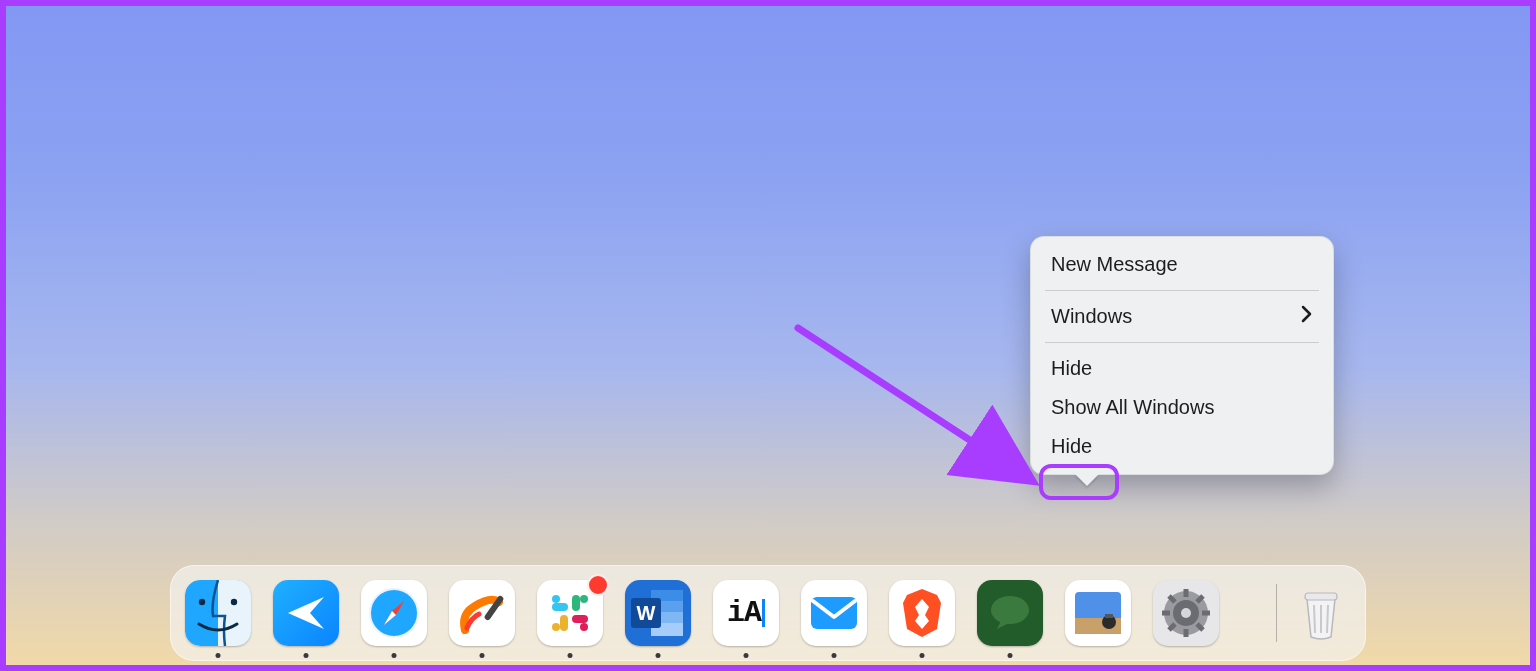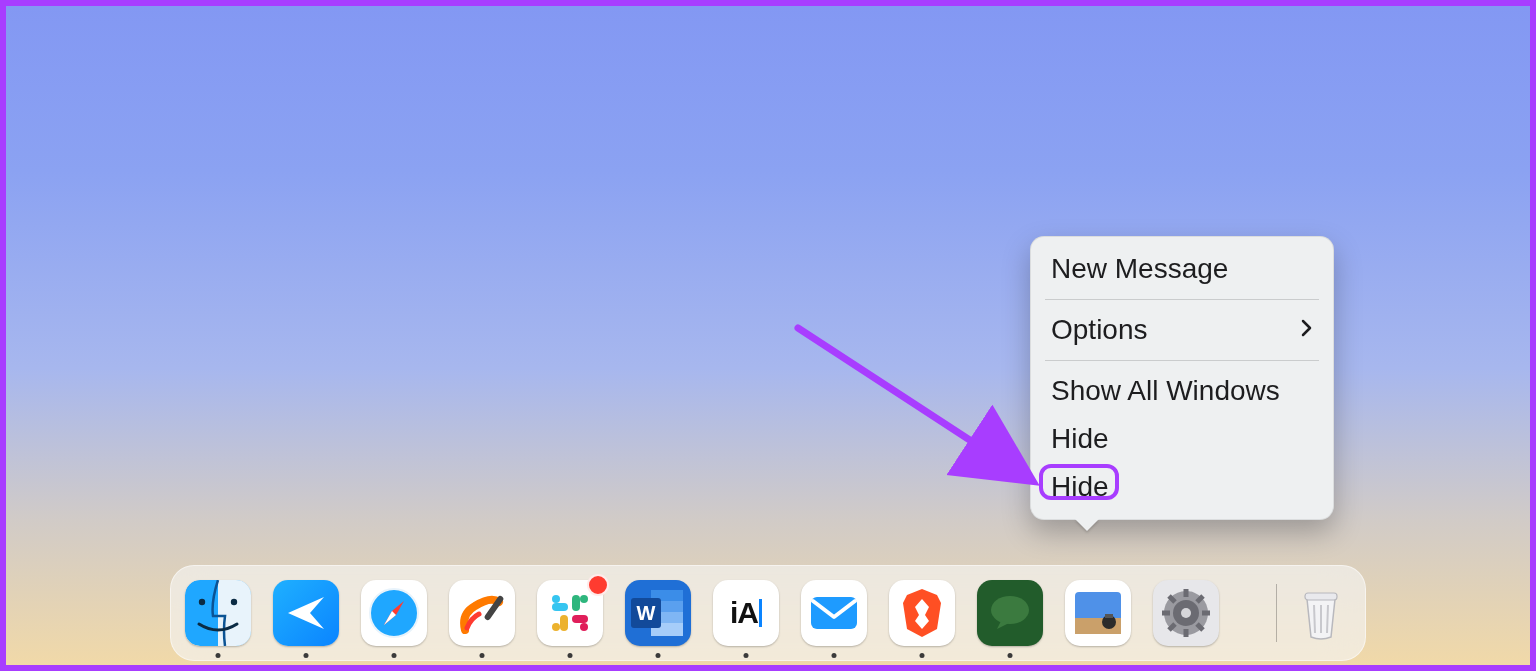--- a/index.html
+++ b/index.html
@@ -58,68 +58,68 @@
     box-shadow: 0 12px 28px rgba(0,0,0,0.25);
   }
   .ctx::after {
     content:""; position:absolute; left:44px; bottom:-12px;
     border-left:12px solid transparent; border-right:12px solid transparent;
     border-top:12px solid #eef0f1;
     filter: drop-shadow(0 2px 1px rgba(0,0,0,0.15));
   }
   .ctx-item {
     padding: 8px 20px;
-    font-size: 28px; color:#1d1d1f;
+    font-size: 20px; color:#1d1d1f;
     display:flex; justify-content:space-between; align-items:center;
     cursor: pointer;
   }
   .ctx-sep { height:1px; background: rgba(0,0,0,0.15); margin: 6px 14px; }
   .chev { font-size: 20px; color:#1d1d1f; }
 
   
   .annot-arrow {
     position:absolute; left:782px; top:312px; width:300px; height:230px;
     pointer-events:none;
   }
   .quit-highlight {
     position:absolute; left:1033px; top:458px;
     width:80px; height:36px;
     border: 4px solid #a83dff; border-radius: 12px;
     pointer-events:none;
   }
 
   
-  .ia-text { font-family: Liberation Sans, sans-serif; font-size:30px; font-weight:600; color:#111; letter-spacing:-1px; }
+  .ia-text { font-family: Liberation Mono, monospace; font-size:30px; font-weight:600; color:#111; letter-spacing:-1px; }
   .ia-cursor { display:inline-block; width:3px; height:28px; background:#0a84ff; margin-left:1px; vertical-align:-4px; }
 
 </style>
 </head>
 <body>
 
 <div class="frame">
 
   <div class="ctx">
     <div class="ctx-item">
       <span>New Message</span>
     </div>
     <div class="ctx-sep"></div>
     <div class="ctx-item">
-      <span>Options</span>
+      <span>Windows</span>
       <span class="chev">
         <svg width="12" height="18" viewBox="0 0 12 18">
             <path d="M2 2 L9 9 L2 16" stroke="#1d1d1f" stroke-width="2.5" fill="none" stroke-linecap="round" stroke-linejoin="round"></path>
           </svg>
       </span>
     </div>
     <div class="ctx-sep"></div>
     <div class="ctx-item">
+      <span>Hide</span>
+    </div>
+    <div class="ctx-item">
       <span>Show All Windows</span>
-    </div>
-    <div class="ctx-item">
-      <span>Hide</span>
     </div>
     <div class="ctx-item">
       <span>Hide</span>
     </div>
   </div>
 
   <div class="quit-highlight"></div>
 
   <svg class="annot-arrow" viewBox="0 0 300 230">
     <defs>

